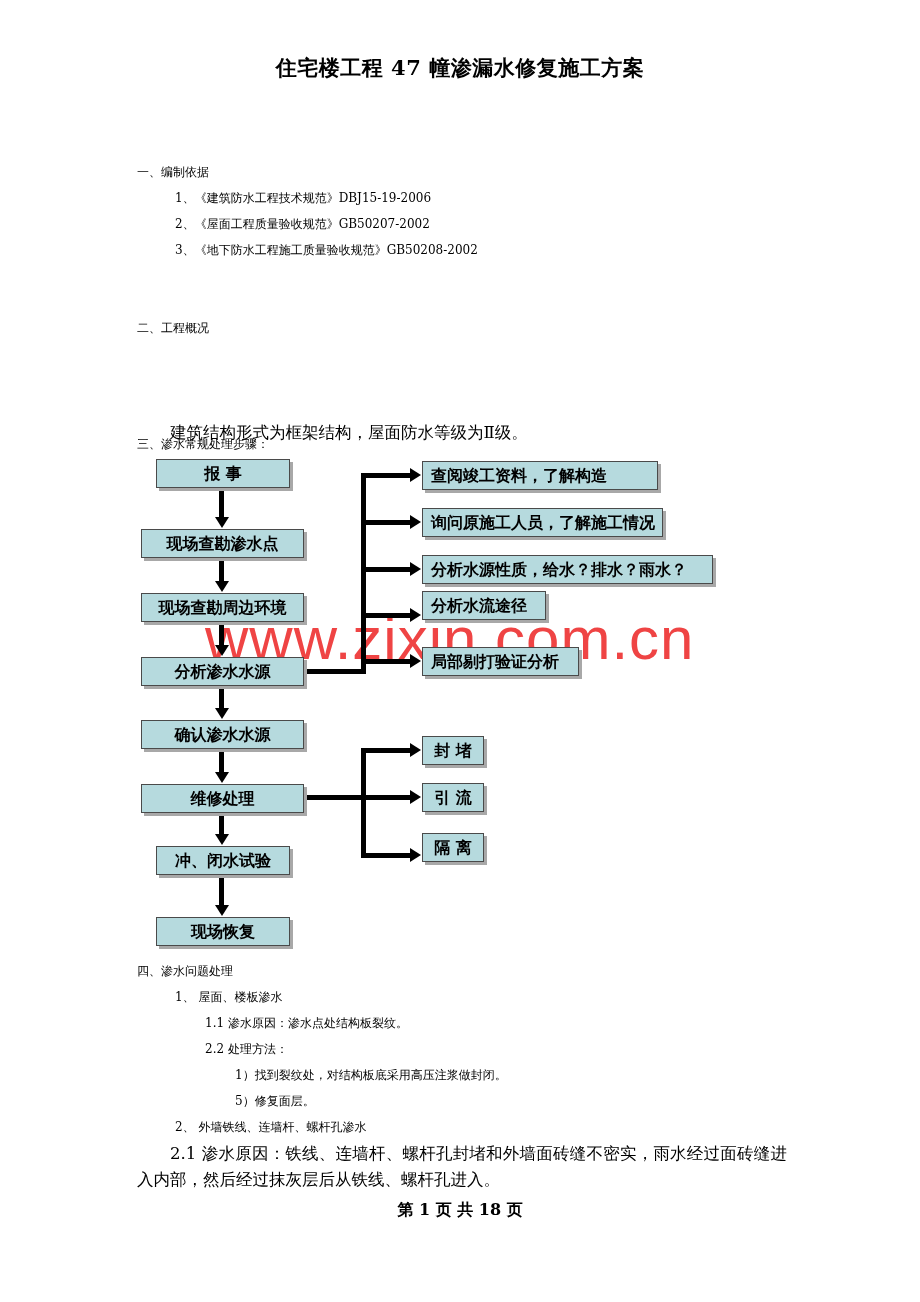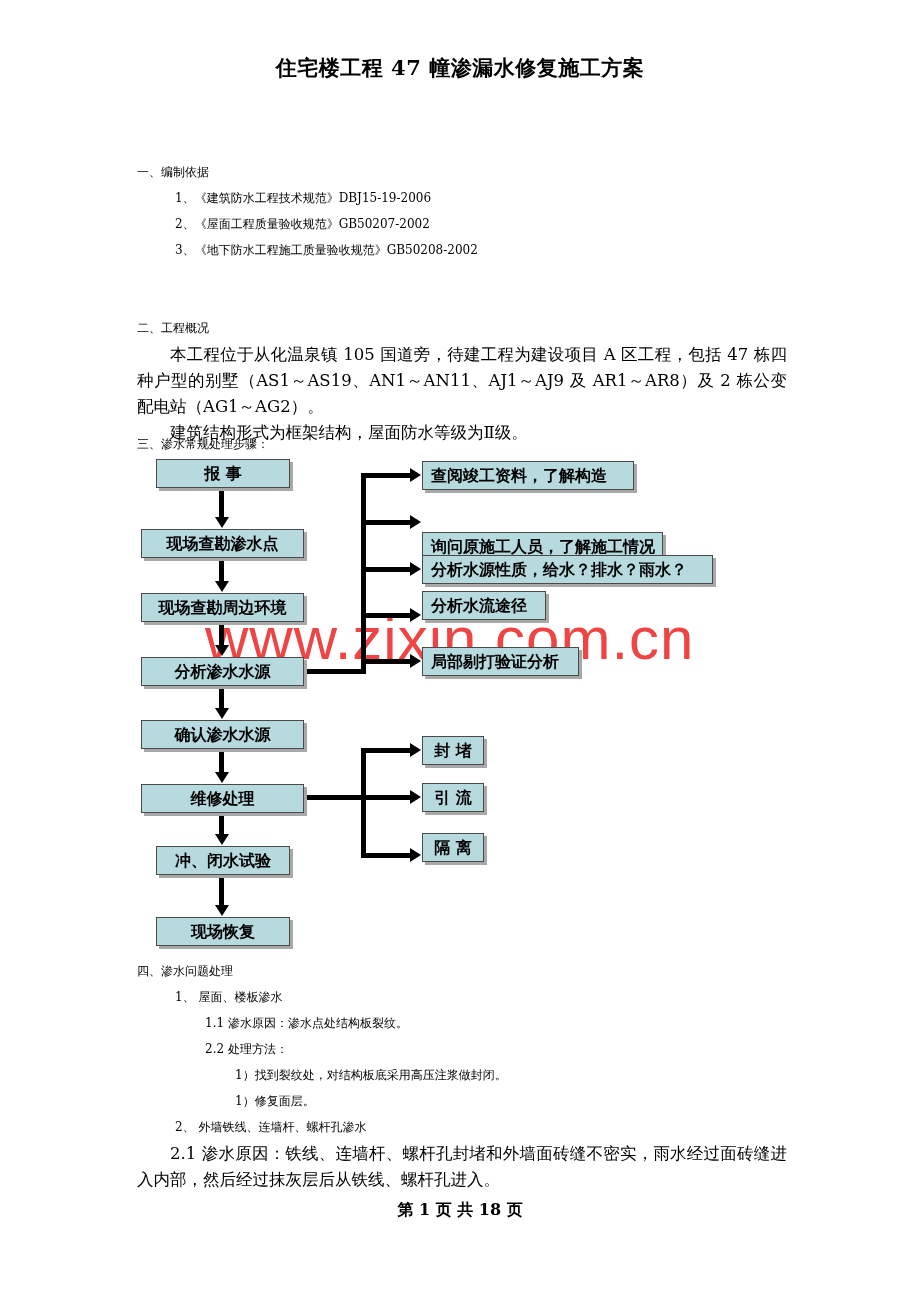--- a/index.html
+++ b/index.html
@@ -174,25 +174,25 @@
 
     <div class="conn" style="left:219px; top:875px; width:5px; height:31px;"></div>
     <div class="arrow-down" style="left:215px; top:905px;"></div>
 
     <div class="conn" style="left:304px; top:669px; width:62px; height:5px;"></div>
 
     <div class="conn" style="left:361px; top:473px; width:5px; height:201px;"></div>
 
     <div class="conn" style="left:361px; top:473px; width:52px; height:5px;"></div>
     <div class="arrow-right" style="left:410px; top:468px;"></div>
-    <div class="fbox left-align" style="left:422px; top:461px; width:212px; height:29px;">查阅竣工资料，了解构造</div>
+    <div class="fbox left-align" style="left:422px; top:461px; width:236px; height:29px;">查阅竣工资料，了解构造</div>
 
     <div class="conn" style="left:361px; top:520px; width:52px; height:5px;"></div>
     <div class="arrow-right" style="left:410px; top:515px;"></div>
-    <div class="fbox left-align" style="left:422px; top:508px; width:241px; height:29px;margin-top:24px;">询问原施工人员，了解施工情况</div>
+    <div class="fbox left-align" style="left:422px; top:508px; width:241px; height:29px;">询问原施工人员，了解施工情况</div>
 
     <div class="conn" style="left:361px; top:567px; width:52px; height:5px;"></div>
     <div class="arrow-right" style="left:410px; top:562px;"></div>
     <div class="fbox left-align" style="left:422px; top:555px; width:291px; height:29px;">分析水源性质，给水？排水？雨水？</div>
 
     <div class="conn" style="left:361px; top:613px; width:52px; height:5px;"></div>
     <div class="arrow-right" style="left:410px; top:608px;"></div>
     <div class="fbox left-align" style="left:422px; top:591px; width:124px; height:29px;">分析水流途径</div>
 
     <div class="conn" style="left:361px; top:659px; width:52px; height:5px;"></div>
@@ -220,29 +220,28 @@
     <div class="doc-title">住宅楼工程 47 幢渗漏水修复施工方案</div>
 
     <div class="blk lvl0" style="top:160px;">一、编制依据</div>
 
     <div class="blk lvl1" style="top:186px;">1、《建筑防水工程技术规范》DBJ15-19-2006</div>
     <div class="blk lvl1" style="top:212px;">2、《屋面工程质量验收规范》GB50207-2002</div>
     <div class="blk lvl1" style="top:238px;">3、《地下防水工程施工质量验收规范》GB50208-2002</div>
 
     <div class="blk lvl0" style="top:316px;">二、工程概况</div>
 
-    <div class="para" style="top:342px;">本工程位于从化温泉镇 105 国道旁，待建工程为建设项目 A 区工程，包括 47 栋四种户型的别墅（AS1～AS19、AN1～AN11、AJ1～AJ9 及 AR1～AR8）及 2 栋公变配电站（AG1～AG2）。</div>
     <div class="para" style="top:420px;">建筑结构形式为框架结构，屋面防水等级为Ⅱ级。</div>
 
     <div class="blk lvl0" style="top:432px;">三、渗水常规处理步骤：</div>
 
     <div class="blk lvl0" style="top:959px;">四、渗水问题处理</div>
     <div class="blk lvl1" style="top:985px;">1、 屋面、楼板渗水</div>
     <div class="blk lvl2" style="top:1011px;">1.1 渗水原因：渗水点处结构板裂纹。</div>
     <div class="blk lvl2" style="top:1037px;">2.2 处理方法：</div>
     <div class="blk lvl3" style="top:1063px;">1）找到裂纹处，对结构板底采用高压注浆做封闭。</div>
-    <div class="blk lvl3" style="top:1089px;">1）修复面层。</div>
+    <div class="blk lvl3" style="top:1089px;">5）修复面层。</div>
     <div class="blk lvl1" style="top:1115px;">2、 外墙铁线、连墙杆、螺杆孔渗水</div>
     <div class="para" style="top:1141px;">2.1 渗水原因：铁线、连墙杆、螺杆孔封堵和外墙面砖缝不密实，雨水经过面砖缝进入内部，然后经过抹灰层后从铁线、螺杆孔进入。</div>
 
     <div class="footer">第 1 页  共 18 页</div>
   </div>
 </div>
 
 </body></html>

